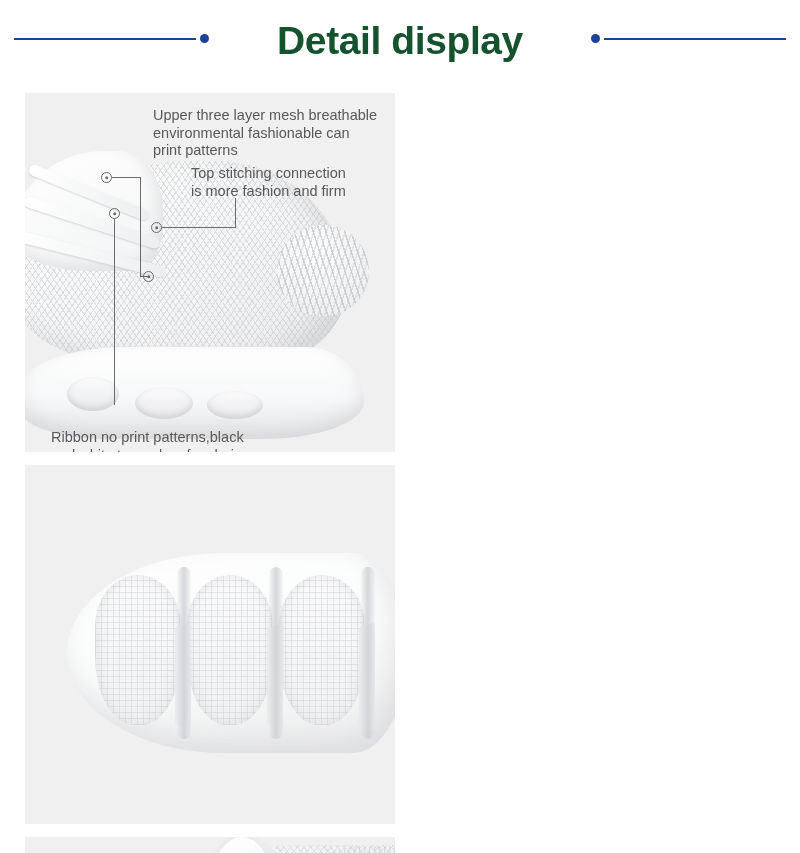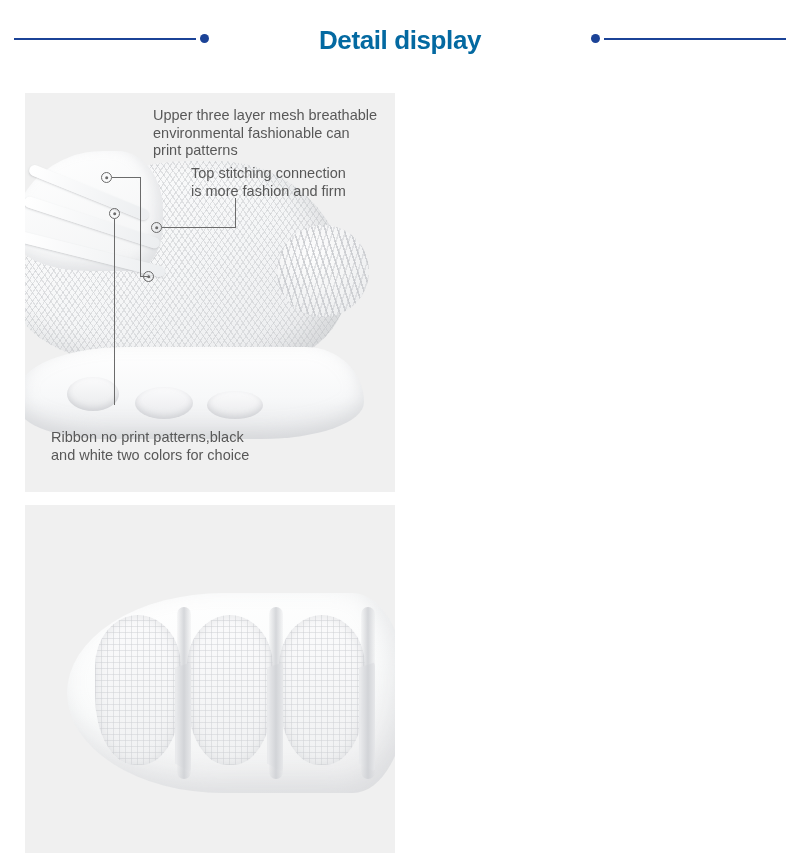--- a/index.html
+++ b/index.html
@@ -39,41 +39,41 @@
   .deco-dot {
     width: 9px;
     height: 9px;
     border-radius: 50%;
     background: #1b4397;
   }
   .deco-left .deco-dot  { margin-left: 4px; }
   .deco-right .deco-dot { margin-right: 4px; }
 
   .title {
-    font-size: 26px;
+    font-size: 39px;
     font-weight: bold;
-    color: #0369a1;
+    color: #14532d;
     letter-spacing: -0.4px;
     line-height: 1;
     font-family: "Liberation Sans", sans-serif;
   }
 
   
   .grid {
     position: absolute;
     left: 25px;
     top: 93px;
     width: 754px;
     display: flex;
     flex-wrap: wrap;
     gap: 13px 15px;
   }
   .panel {
     width: 370px;
-    height: 399px;
+    height: 359px;
     background: #f0f0f0;
     position: relative;
     overflow: hidden;
     text-decoration: underline;
   }
 
   
   .note {
     position: absolute;
     color: #585858;

